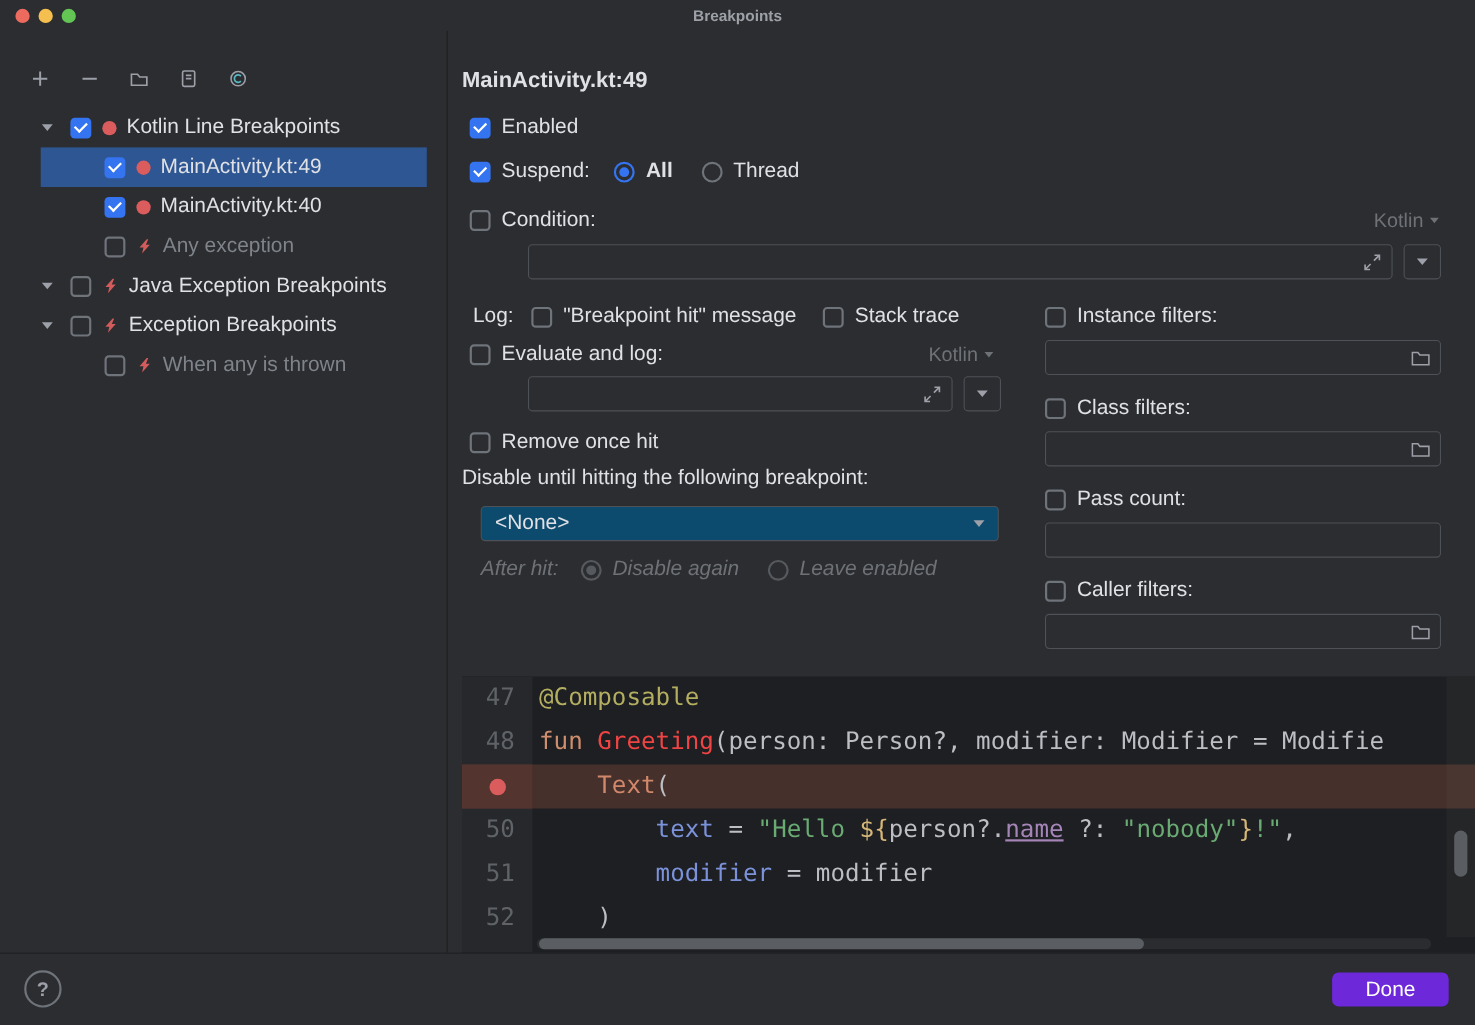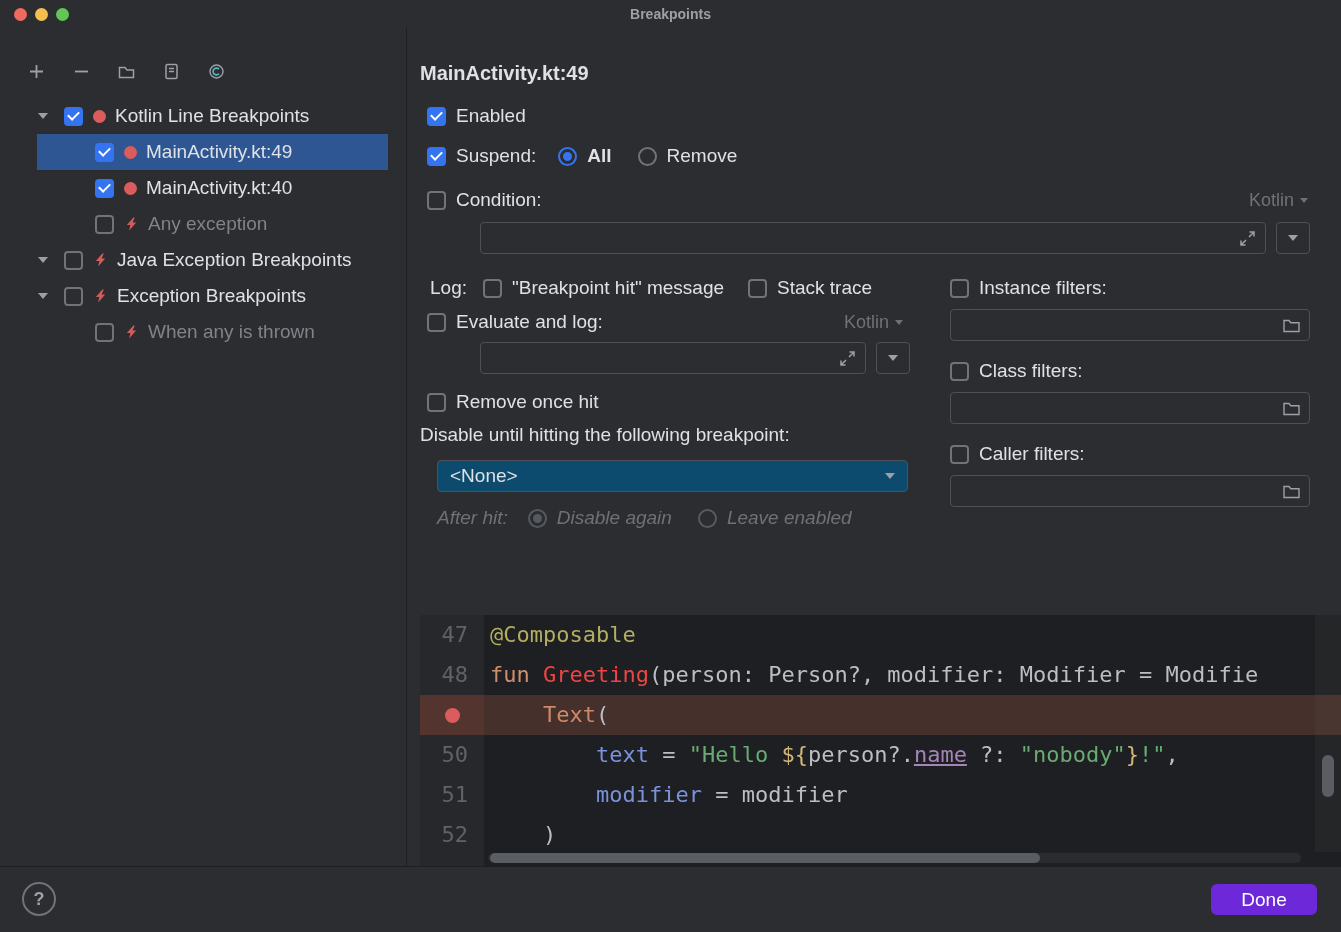--- a/index.html
+++ b/index.html
@@ -229,21 +229,21 @@
       <span class="cb checked"></span>
       <span>Enabled</span>
     </div>
 
     <div class="d-row" style="top:116px">
       <span class="cb checked"></span>
       <span>Suspend:</span>
       <span class="radio sel ml12"></span>
       <span class="bold">All</span>
       <span class="radio ml16"></span>
-      <span>Remove</span>
+      <span>Thread</span>
     </div>
 
     <div class="d-row" style="top:160px">
       <span class="cb unchecked"></span>
       <span>Condition:</span>
       <span class="lang-select" style="right:33px">
         <span>Kotlin</span>
         <span class="tri-sm"></span>
       </span>
     </div>
@@ -331,20 +331,29 @@
             <span class="cb unchecked"></span>
             <span>Class filters:</span>
           </div>
           <div class="filter-field">
             <input style="">
             <span class="folder-btn">
               <svg width="19" height="17" viewBox="0 0 19 17" fill="none" stroke="#9da0a8" stroke-width="1.4">
                 <path d="M2 14.5v-11h5l1.8 2.3H17v8.7z"></path>
               </svg>
             </span>
+          </div>
+        </div>
+        <div class="filter-block">
+          <div class="filter-head">
+            <span class="cb unchecked"></span>
+            <span>Pass count:</span>
+          </div>
+          <div class="filter-field">
+            <input style="">
           </div>
         </div>
         <div class="filter-block">
           <div class="filter-head">
             <span class="cb unchecked"></span>
             <span>Caller filters:</span>
           </div>
           <div class="filter-field">
             <input style="">
             <span class="folder-btn">

